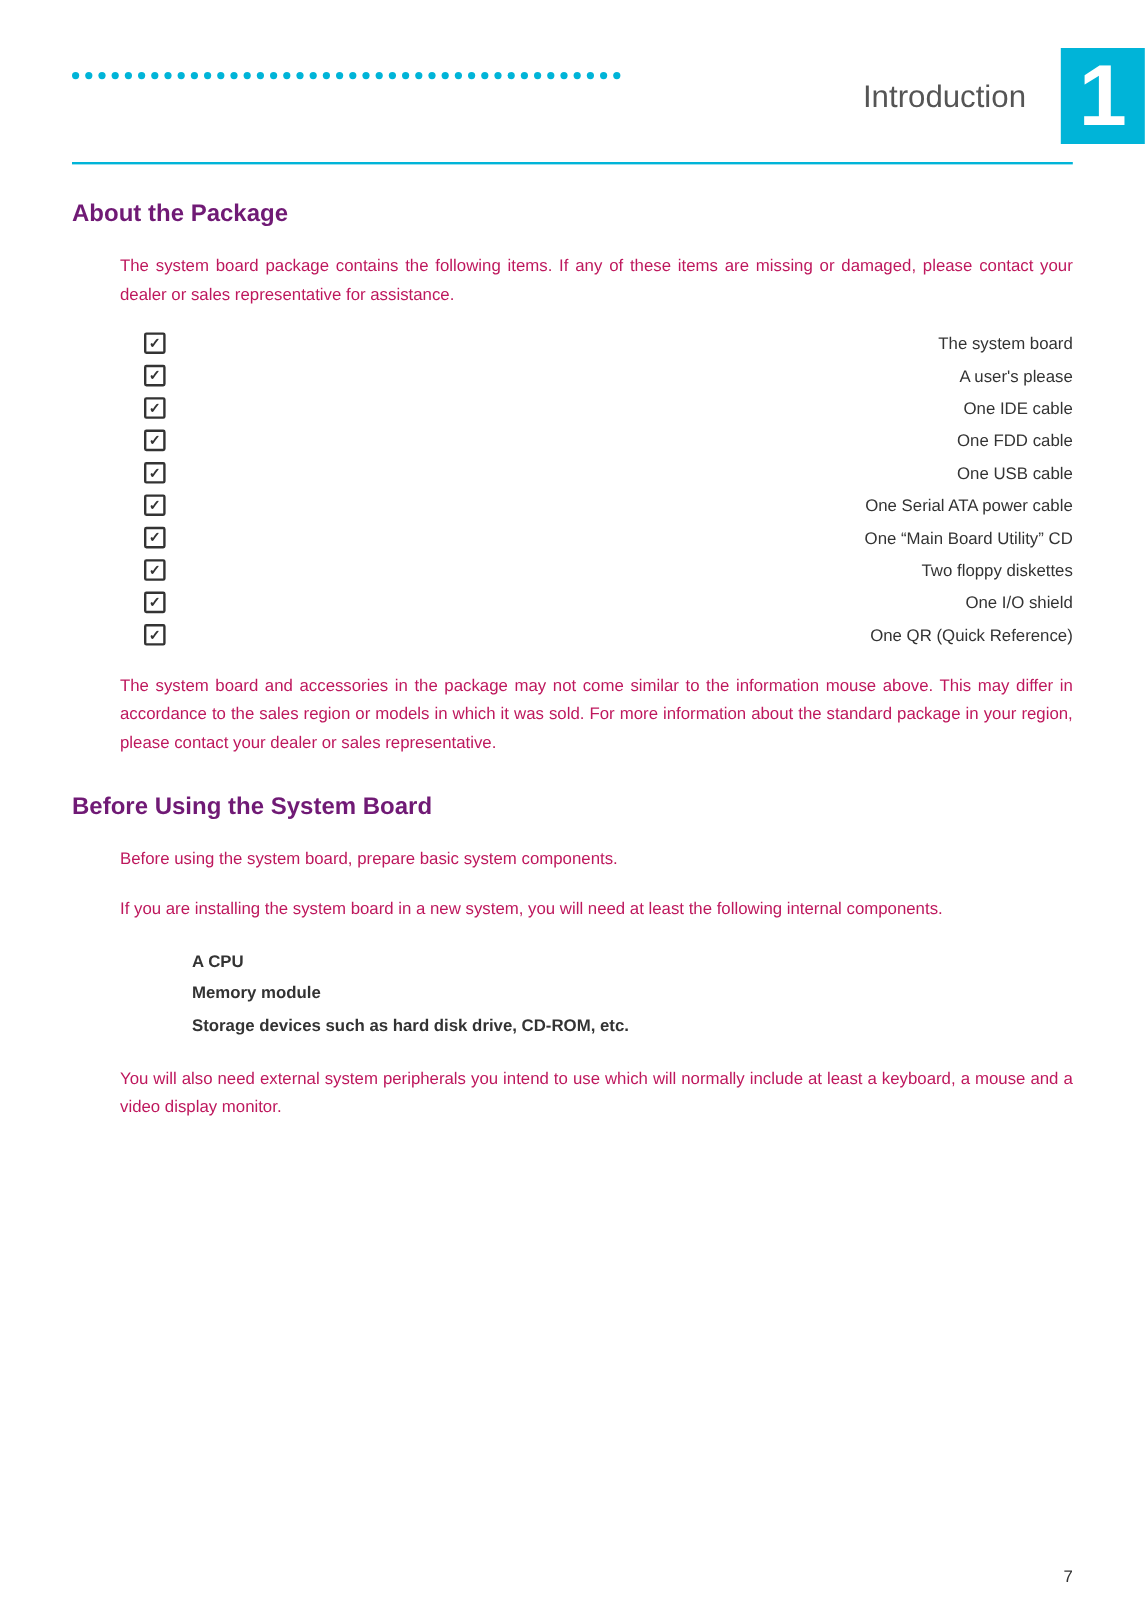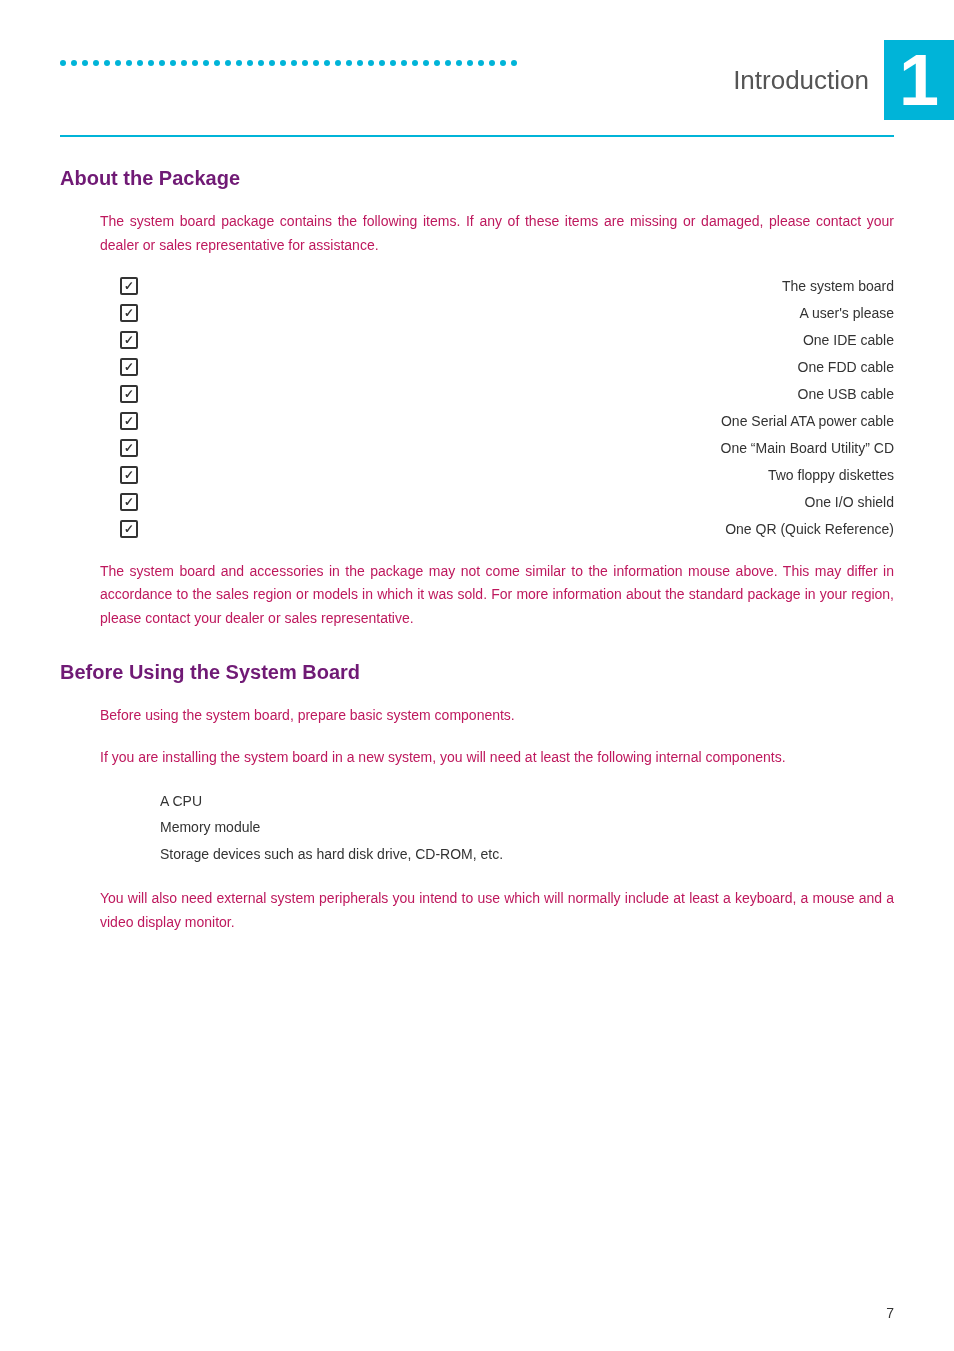--- a/index.html
+++ b/index.html
@@ -56,21 +56,21 @@
       top: 40px;
       right: 0;
       display: flex;
       align-items: stretch;
     }
 
     .introduction-text {
       font-size: 26px;
       font-weight: normal;
       color: #555555;
-      padding-right: 15px;
+      padding-right: 29px;
       display: flex;
       align-items: center;
     }
 
     .chapter-number-block {
       background-color: #00b4d8;
       width: 70px;
       min-height: 80px;
       display: flex;
       align-items: center;
@@ -154,20 +154,21 @@
 
     .check-label {
       flex: 1;
       text-align: right;
     }
 
     
     .components-list {
       padding-left: 100px;
       margin-bottom: 20px;
+      font-weight: bold;
     }
 
     .components-list p {
       font-size: 14px;
       color: #333333;
       line-height: 1.9;
     }
 
     
     .page-number {

